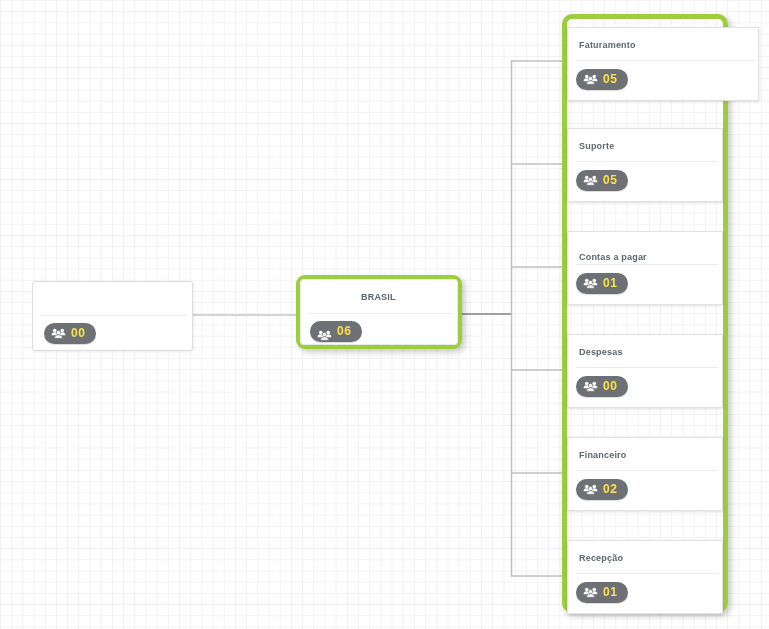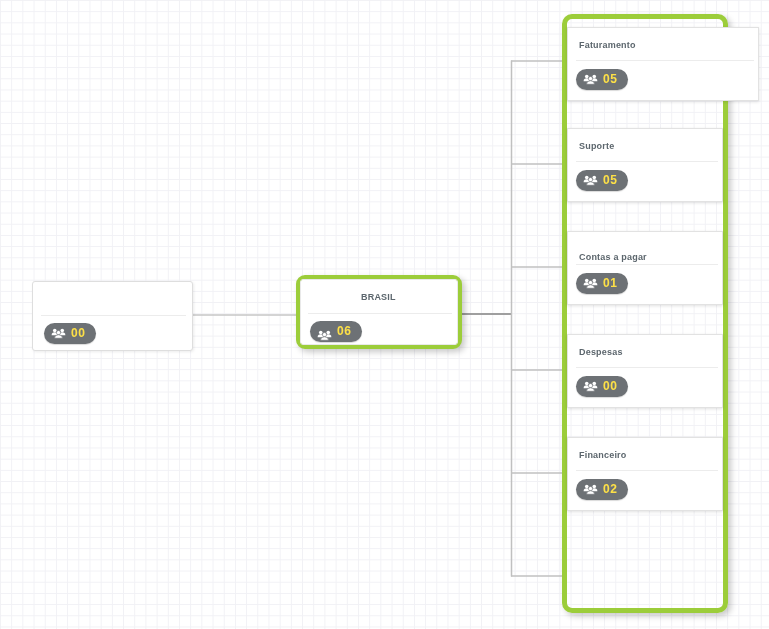--- a/index.html
+++ b/index.html
@@ -162,14 +162,24 @@
     <div class="node-title" style="left:11px;top:12px;">Financeiro</div>
     <div class="node-sep" style="left:8px;right:4px;top:32px;"></div>
     <div class="count-badge" style="left:8px;top:41px;align-items:center;">
       <svg width="15" height="13" viewBox="0 0 24 18">
           <use href="#users-glyph"></use>
         </svg>
       <span>02</span>
     </div>
   </div>
 
+  <div class="child-card" style="top:521px;">
+    <div class="node-title" style="left:11px;top:12px;">Recepção</div>
+    <div class="node-sep" style="left:8px;right:4px;top:32px;"></div>
+    <div class="count-badge" style="left:8px;top:41px;">
+      <svg width="15" height="13" viewBox="0 0 24 18">
+          <use href="#users-glyph"></use>
+        </svg>
+      <span>01</span>
+    </div>
+  </div>
 
 </div>
 
 </body></html>

